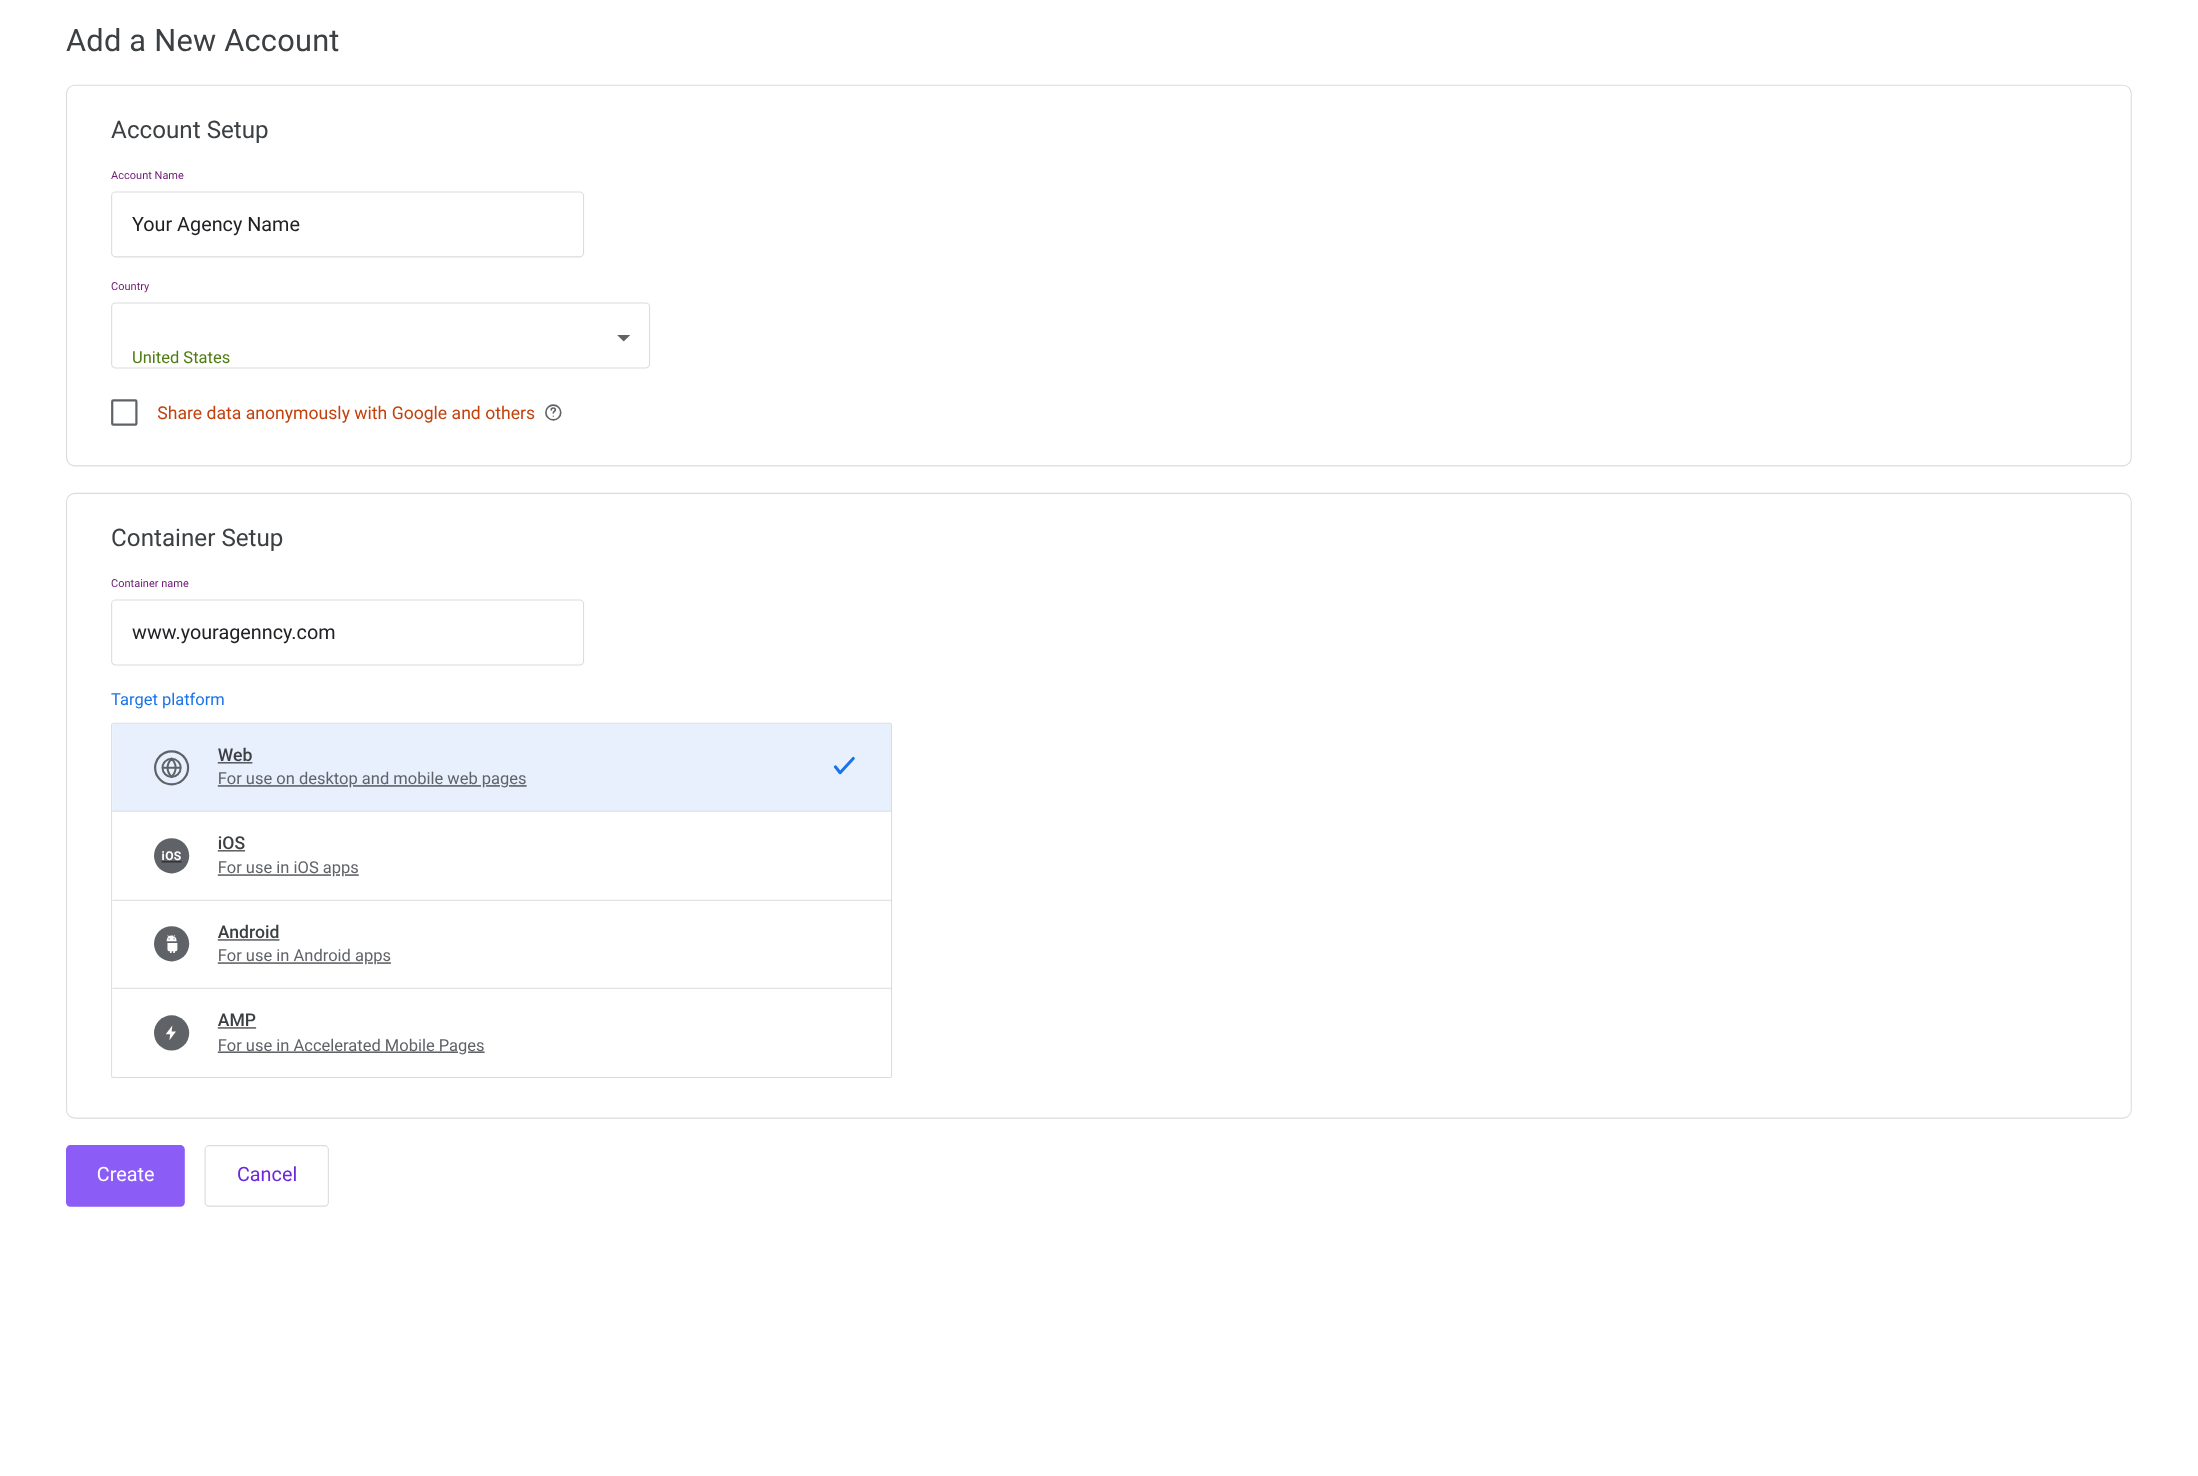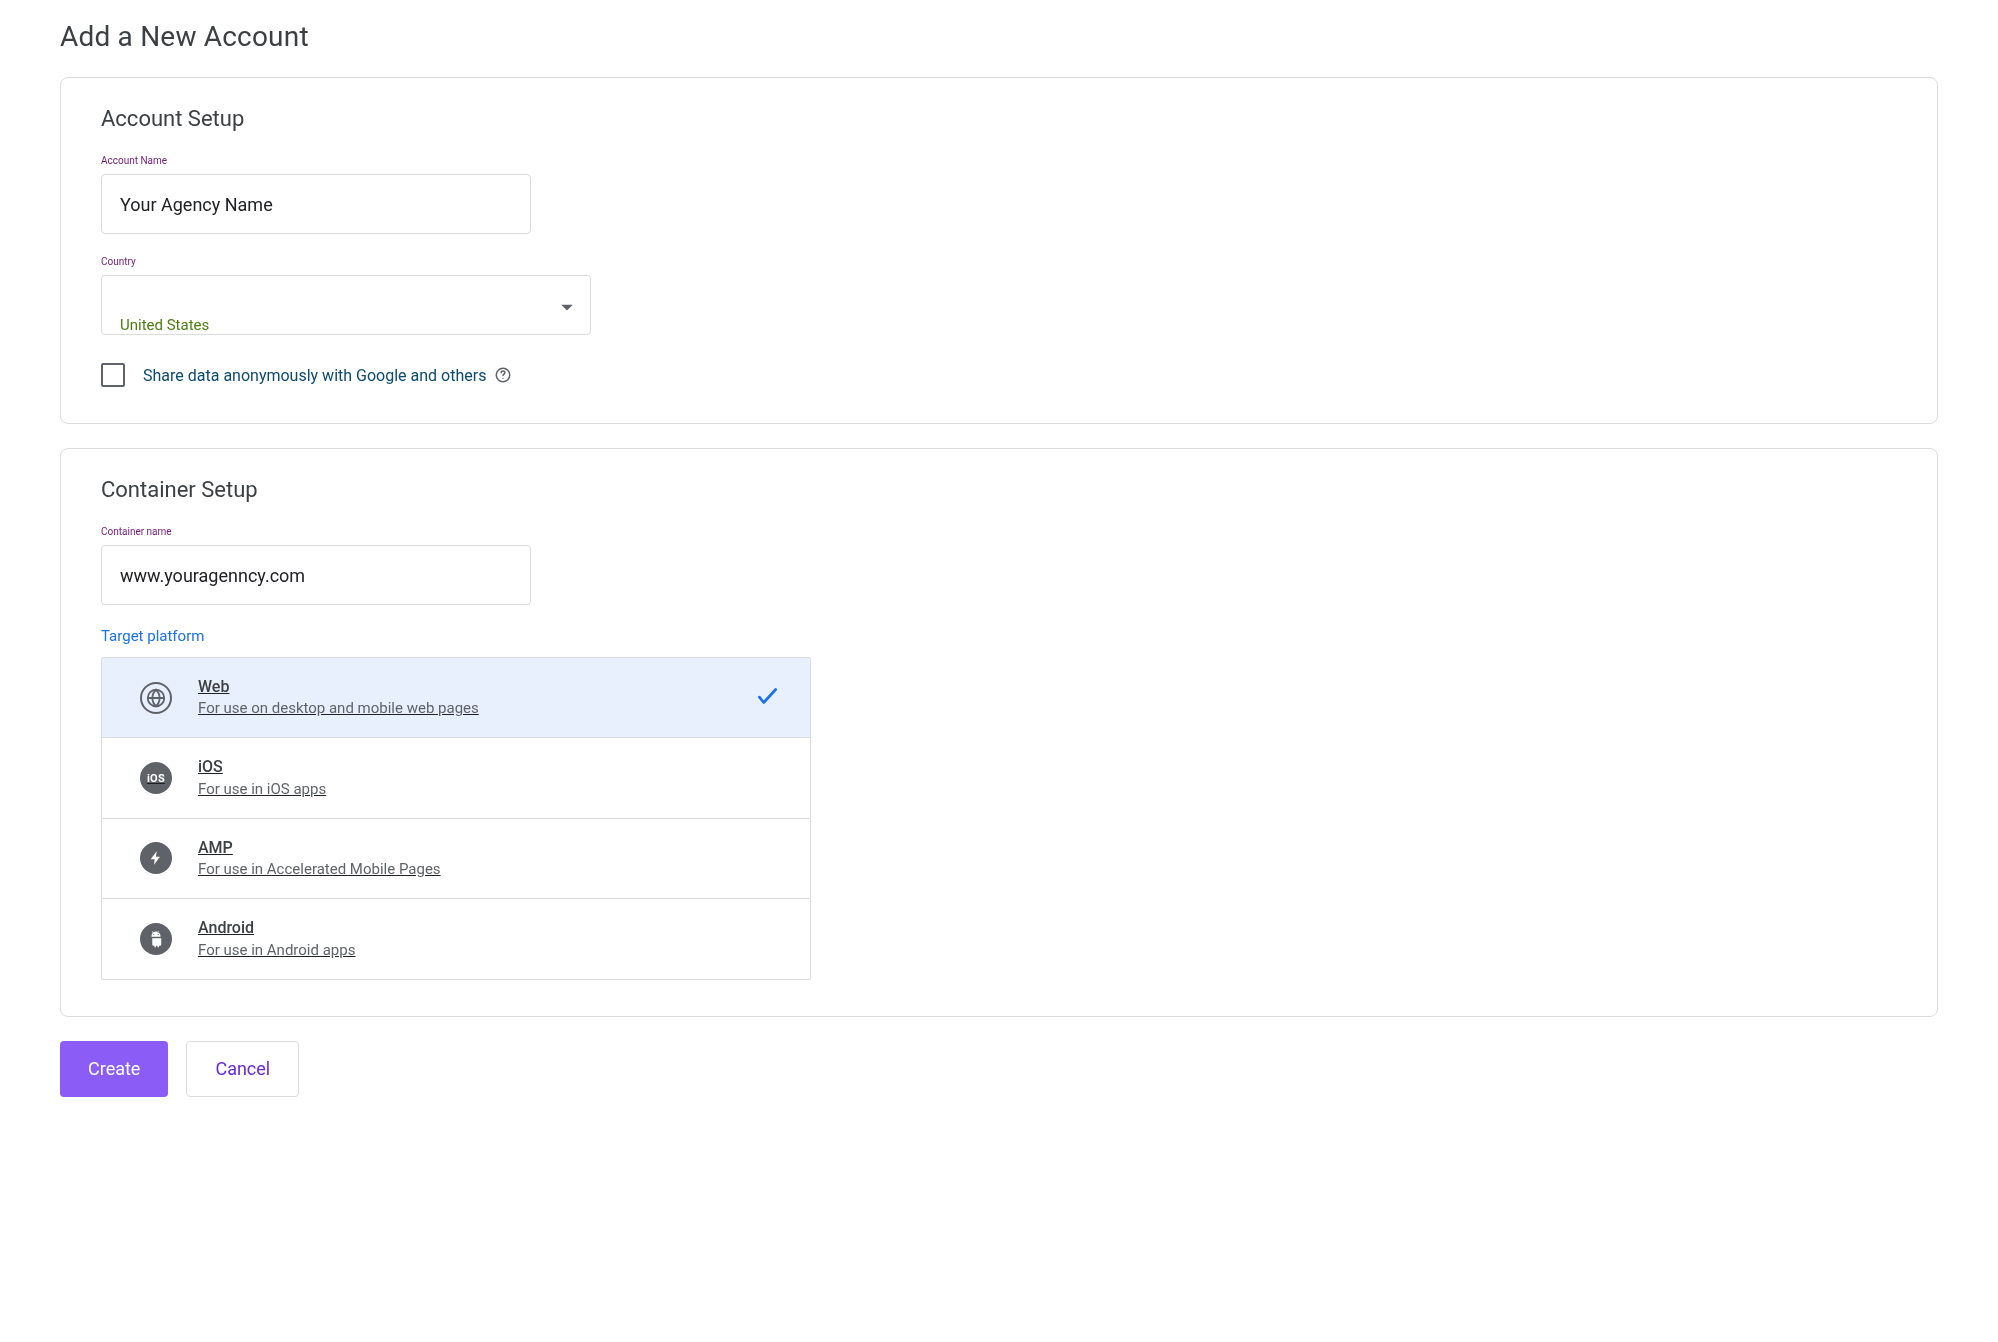--- a/index.html
+++ b/index.html
@@ -85,21 +85,21 @@
     .checkbox {
       width: 24px;
       height: 24px;
       border: 2.5px solid #5f6368;
       border-radius: 2px;
       cursor: pointer;
       flex-shrink: 0;
     }
     .checkbox-label {
       font-size: 16px;
-      color: #0c4a6e;
+      color: #c2410c;
       display: flex;
       align-items: center;
       gap: 8px;
     }
     .help-icon {
       color: #5f6368;
       display: inline-flex;
     }
     .link-label {
       font-size: 15px;
@@ -264,43 +264,43 @@
         <span style="font-size:11px;font-weight:700;letter-spacing:0.3px;">iOS</span>
       </div>
       <div class="platform-text">
         <div class="platform-name">iOS</div>
         <div class="platform-desc">For use in iOS apps</div>
       </div>
     </div>
 
     <div class="platform-item">
       <div class="platform-icon">
-        <svg width="16" height="16" viewBox="0 0 24 24" fill="currentColor">
-          <path d="M13 2L4 14h6l-1 8 9-12h-6l1-8z"></path>
-        </svg>
-      </div>
-      <div class="platform-text">
-        <div class="platform-name">AMP</div>
-        <div class="platform-desc">For use in Accelerated Mobile Pages</div>
-      </div>
-    </div>
-
-    <div class="platform-item">
-      <div class="platform-icon">
         <svg width="18" height="18" viewBox="0 0 24 24" fill="currentColor">
           <path d="M6 8a6 6 0 0112 0v1H6V8zm-1 3h14v8a2 2 0 01-2 2h-1v2h-2v-2h-2v2h-2v-2H9a2 2 0 01-2-2v-8zm3-7l-1.2-2 .9-.5L9 3.7M15 4l1.2-2-.9-.5L14 3.7"></path>
           <circle cx="9" cy="6" r="0.8" fill="#5f6368"></circle>
           <circle cx="15" cy="6" r="0.8" fill="#5f6368"></circle>
         </svg>
       </div>
       <div class="platform-text">
         <div class="platform-name">Android</div>
         <div class="platform-desc">For use in Android apps</div>
       </div>
     </div>
 
+    <div class="platform-item">
+      <div class="platform-icon">
+        <svg width="16" height="16" viewBox="0 0 24 24" fill="currentColor">
+          <path d="M13 2L4 14h6l-1 8 9-12h-6l1-8z"></path>
+        </svg>
+      </div>
+      <div class="platform-text">
+        <div class="platform-name">AMP</div>
+        <div class="platform-desc">For use in Accelerated Mobile Pages</div>
+      </div>
+    </div>
+
   </div>
 </div>
 
 <div class="button-row">
   <button class="btn btn-primary">Create</button>
   <button class="btn btn-secondary">Cancel</button>
 </div>
 
 </body></html>

